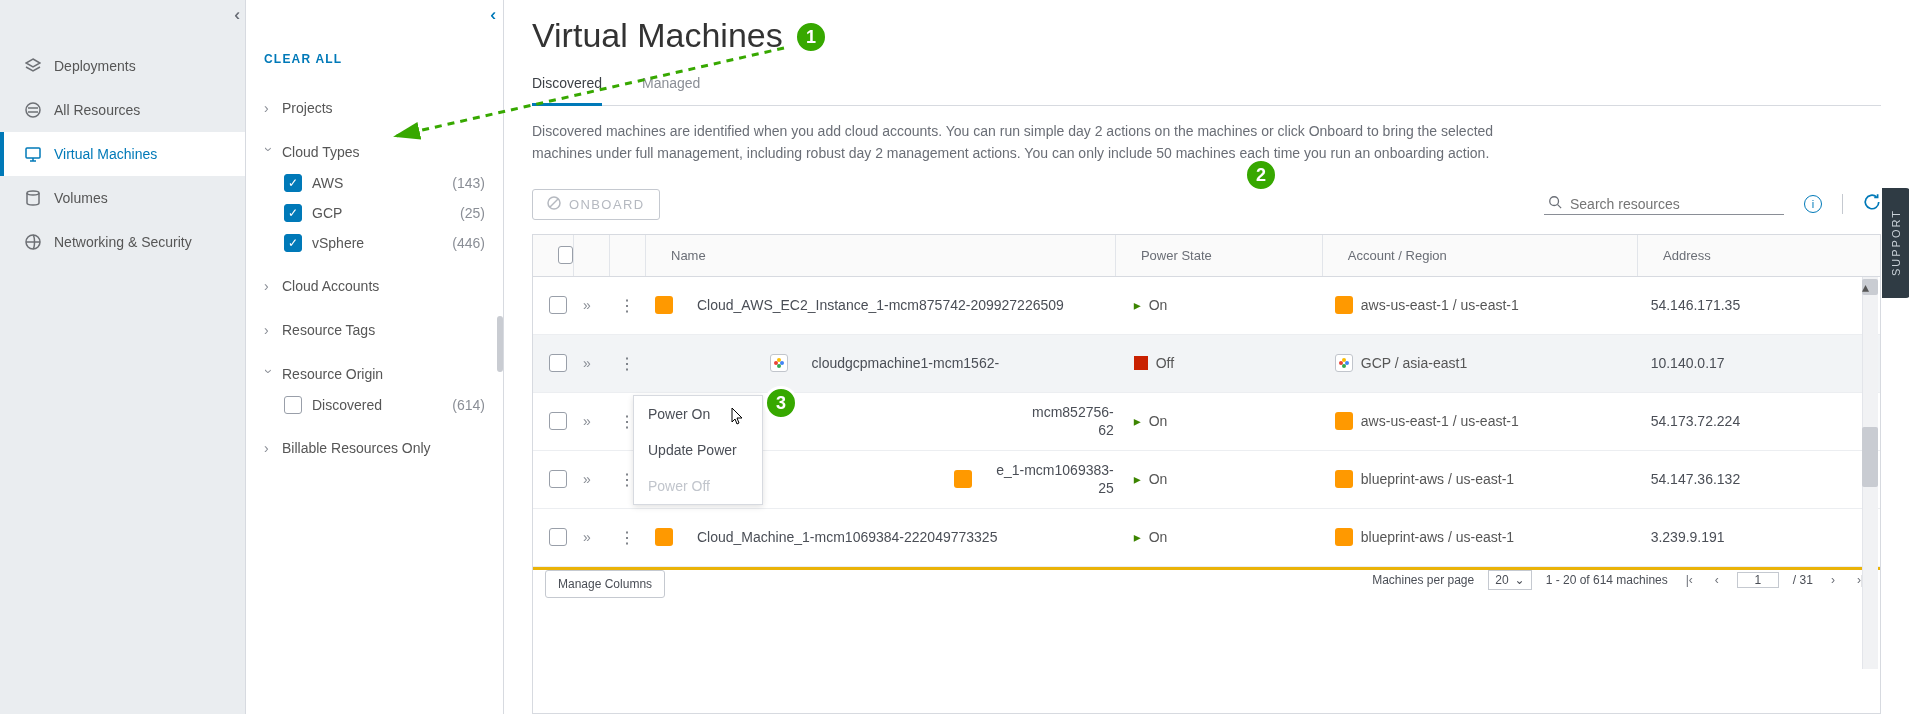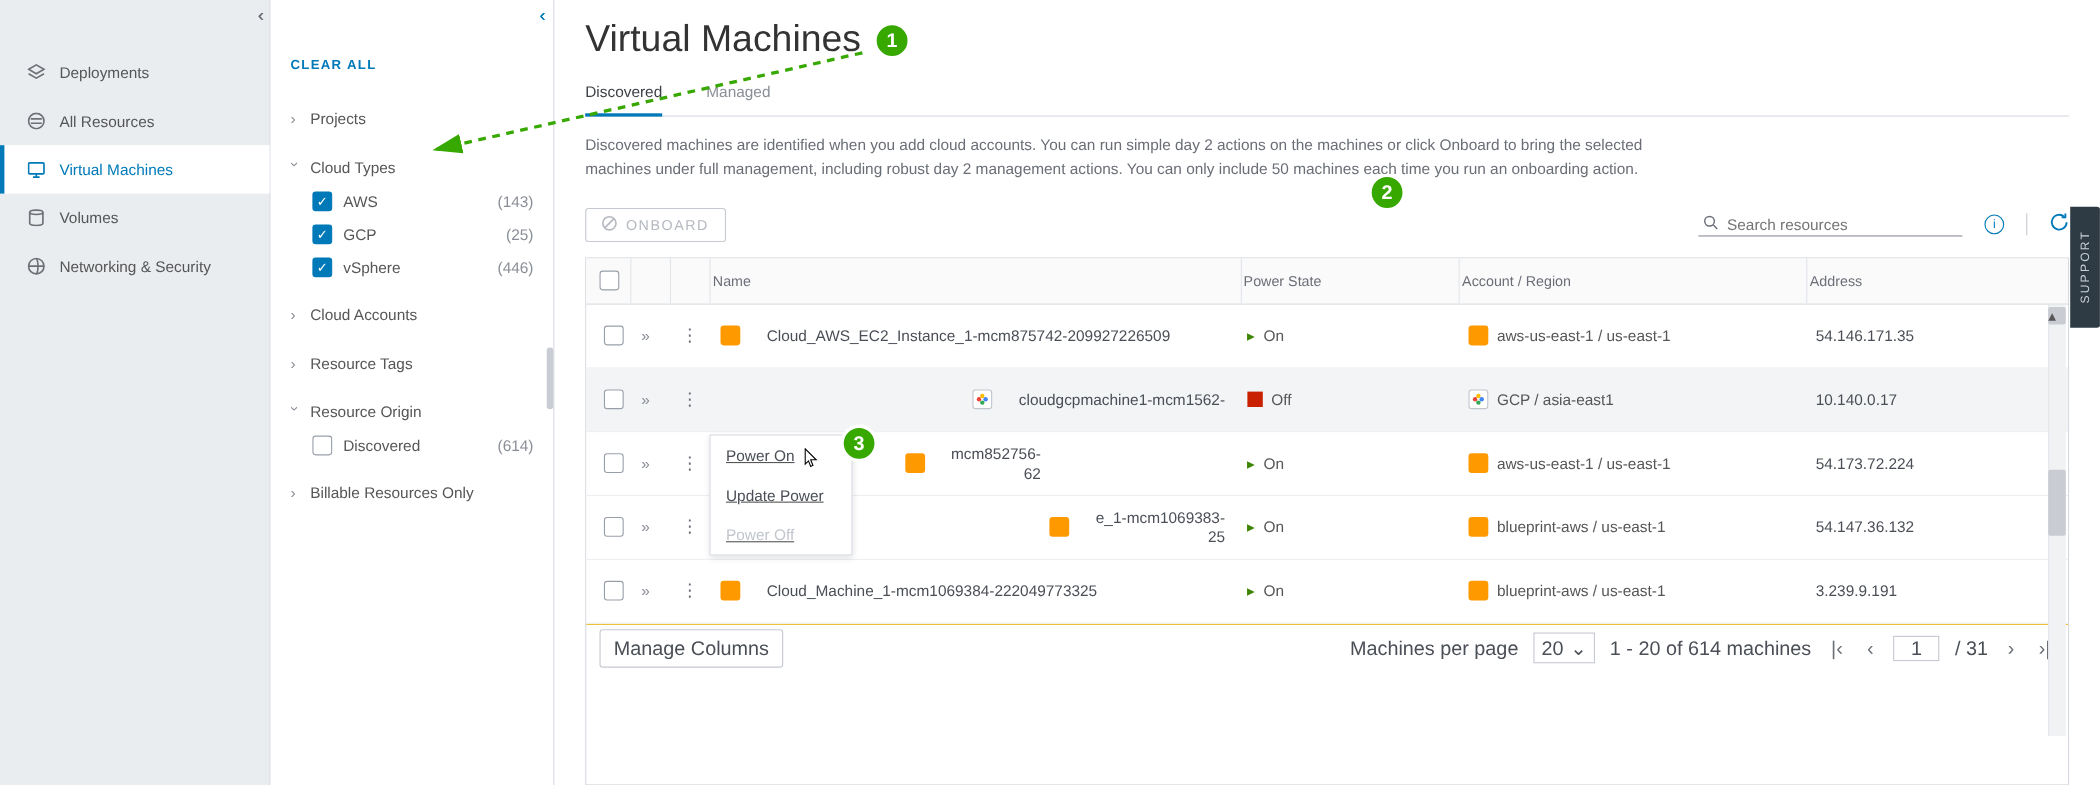--- a/index.html
+++ b/index.html
@@ -51,40 +51,40 @@
   
   .grid { border:1px solid #d7dae0; margin-top:14px; display:flex; flex-direction:column; flex:1; min-height:0;}
   .ghead { display:flex; background:#fafafa; border-bottom:1px solid #d7dae0; height:42px; align-items:center; color:#6a6e76; font-size:13px;}
   .col-chk { width:40px; display:flex; justify-content:center;}
   .col-exp { width:36px;}
   .col-act { width:36px;}
   .col-name { flex:2.4; padding-right:10px; min-width:0;}
   .col-power { flex:1.0;text-align:center;}
   .col-acct { flex:1.6;}
   .col-addr { flex:1.2;}
-  .ghead > div { border-left:1px solid #e2e5ea; height:100%; display:flex; align-items:center; padding-left:2px;}
+  .ghead > div { border-left:1px solid #e2e5ea; height:100%; display:flex; align-items:center; padding-left:25px;}
   .ghead > div:first-child { border-left:none;}
   .grow { display:flex; height:58px; align-items:center; border-bottom:1px solid #eceef1; background:#fff;}
   .grow.shaded{ background:#f2f4f6;}
   .grow > div { padding-left:10px;}
   .rchk { width:18px;height:18px;border:1px solid #999fa9;border-radius:3px;background:#fff;}
   .expander { color:#8a8e96;}
   .kebab { color:#6a6e76; font-size:16px;}
   .rname { display:flex; align-items:center; gap:24px; color:#4a4e56; line-height:1.3; min-width:0;}
   .rname .txt{ min-width:0;}
   .prov { width:18px; height:18px; border-radius:3px; flex-shrink:0; display:flex; align-items:center; justify-content:center; font-size:9px; color:#fff;}
   .prov.aws{ background:#ff9900;}
   .prov.gcp{ border:1px solid #c1c5cc; background:#fff;}
   .power { display:flex; align-items:center; gap:8px;}
   .pw-on { color:#3c8500;}
   .pw-off{ width:14px;height:14px;background:#c92100;}
   .acct { display:flex; align-items:center; gap:8px;}
   .addr { color:#4a4e56;}
 
-  .gfoot { height:44px; border-top:1px solid #eab308; display:flex; align-items:center; padding:0 12px; gap:30px; color:#4a4e56; font-size:18px;}
+  .gfoot { height:44px; border-top:3px solid #eab308; display:flex; align-items:flex-start; padding:0 12px; gap:30px; color:#4a4e56; font-size:12px;}
   .mc-btn { border:1px solid #c5c9d0; border-radius:3px; padding:6px 12px; background:#fff; color:#4a4e56;}
   .foot-right{ margin-left:auto; display:flex; align-items:center; gap:14px;}
   .pgsel{ border:1px solid #c5c9d0; padding:2px 6px; display:flex; align-items:center; gap:6px;}
   .pgnum{ border:1px solid #c5c9d0; width:42px; text-align:center;}
   .pgnav{ color:#6a6e76; padding:0 4px;}
 
   
   .ctx-menu { position:absolute; background:#fff; border:1px solid #d7dae0; box-shadow:0 2px 6px rgba(0,0,0,.12); width:130px; z-index:30;}
   .ctx-item { padding:10px 14px; color:#4a4e56; cursor:pointer;}
   .ctx-item.disabled{ color:#c1c5cc;}
@@ -338,21 +338,21 @@
             </div>
     <div class="col-addr"><span class="addr">54.146.171.35</span></div>
           </div>
           <div class="grow shaded">
             <div class="col-chk">
               <span class="rchk"></span>
             </div>
     <div class="col-exp"><span class="expander">»</span></div>
     <div class="col-act"><span class="kebab">⋮</span></div>
     <div class="col-name">
-              <div class="rname" style="justify-content:flex-end">
+              <div class="rname" style="justify-content:center">
        <span class="prov gcp">
                   <svg width="12" height="12" viewBox="0 0 12 12">
                     <circle cx="3" cy="6" r="2" fill="#ea4335"></circle>
                     <circle cx="6" cy="3" r="2" fill="#fbbc04"></circle>
                     <circle cx="9" cy="6" r="2" fill="#4285f4"></circle>
                     <circle cx="6" cy="9" r="2" fill="#34a853"></circle>
                   </svg>
                 </span>
        <div class="txt">cloudgcpmachine1-mcm1562-</div>
     </div>
@@ -378,21 +378,21 @@
             </div>
     <div class="col-addr"><span class="addr">10.140.0.17</span></div>
           </div>
           <div class="grow">
             <div class="col-chk">
               <span class="rchk"></span>
             </div>
     <div class="col-exp"><span class="expander">»</span></div>
     <div class="col-act"><span class="kebab">⋮</span></div>
     <div class="col-name">
-              <div class="rname" style="justify-content:center">
+              <div class="rname" style="justify-content:space-between">
        <span class="prov aws"></span>
        <div class="txt">
                   <div style="text-align:right">mcm852756-</div>
                   <div style="text-align:right">62</div>
                 </div>
     </div>
             </div>
     <div class="col-power">
               <div class="power">
                 <span class="pw-on">▸</span>
@@ -457,21 +457,21 @@
     <div class="col-acct">
               <div class="acct">
                 <span class="prov aws"></span>
                 <span>blueprint-aws / us-east-1</span>
               </div>
             </div>
     <div class="col-addr"><span class="addr">3.239.9.191</span></div>
           </div>
         </div>
 
-      <div class="ctx-menu" style="left:112px; top:160px;text-decoration:underline;">
+      <div class="ctx-menu" style="left:100px; top:160px;">
         <div class="ctx-item">Power On</div>
         <div class="ctx-item">Update Power</div>
         <div class="ctx-item disabled">Power Off</div>
       </div>
       <span style="position:absolute;left:198px;top:172px;z-index:31;">
         <svg width="14" height="18" viewBox="0 0 14 18">
             <path d="M1 1l0 14 3-3 2 5 2-1-2-5 5 0z" fill="#fff" stroke="#000" stroke-width="1"></path>
           </svg>
       </span>
 

